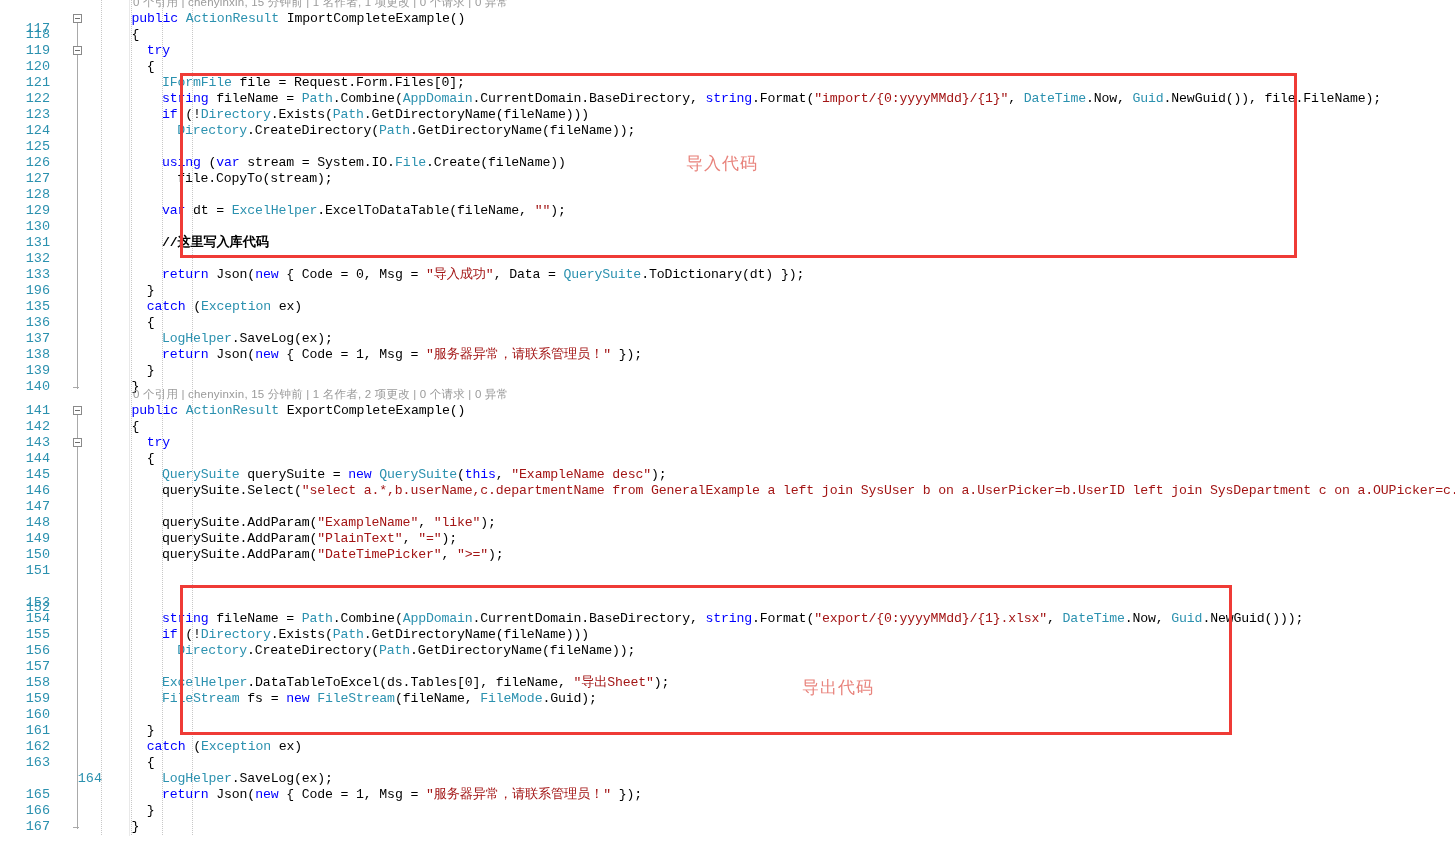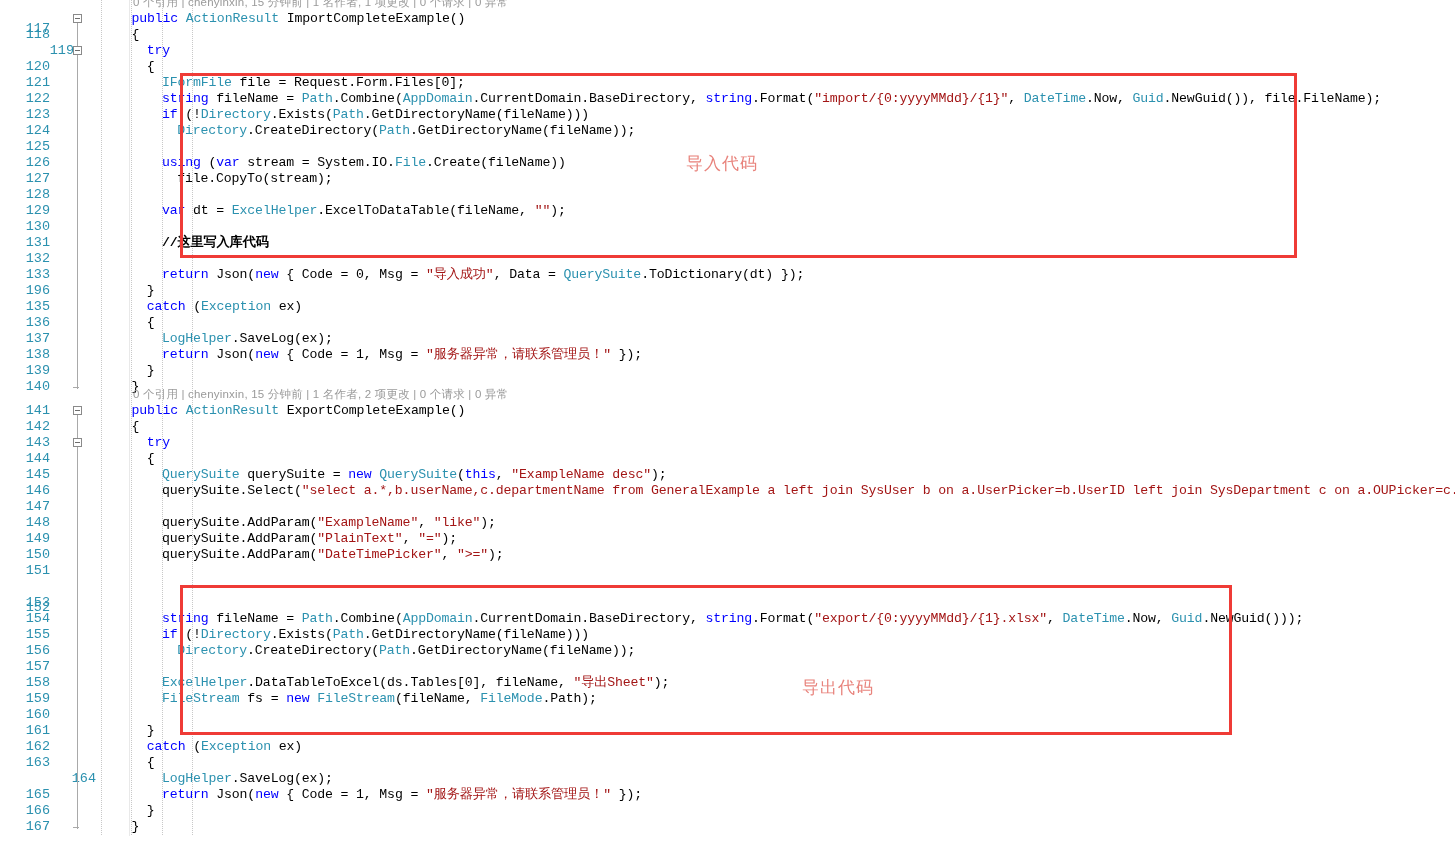--- a/index.html
+++ b/index.html
@@ -153,21 +153,21 @@
 <body>
 
 <div id="editor">
 
   <div class="gutter-bg"></div>
   <div class="gutter-sep"></div>
 
   <div class="lines-layer" id="lines-layer">
       <div class="ln" style="left: 0px; top: 21px;">117</div>
       <div class="ln" style="left: 0px; top: 27px;">118</div>
-      <div class="ln" style="left: 0px; top: 43px; padding-left: 24px;">119</div>
+      <div class="ln" style="left: 0px; top: 43px;">119</div>
       <div class="ln" style="left: 0px; top: 59px;">120</div>
       <div class="ln" style="left: 0px; top: 75px;">121</div>
       <div class="ln" style="left: 0px; top: 91px;">122</div>
       <div class="ln" style="left: 0px; top: 107px;">123</div>
       <div class="ln" style="left: 0px; top: 123px;">124</div>
       <div class="ln" style="left: 0px; top: 139px;">125</div>
       <div class="ln" style="left: 0px; top: 155px;">126</div>
       <div class="ln" style="left: 0px; top: 171px;">127</div>
       <div class="ln" style="left: 0px; top: 187px;">128</div>
       <div class="ln" style="left: 0px; top: 203px;">129</div>
@@ -198,21 +198,21 @@
       <div class="ln" style="left: 0px; top: 611px;">154</div>
       <div class="ln" style="left: 0px; top: 627px;">155</div>
       <div class="ln" style="left: 0px; top: 643px;">156</div>
       <div class="ln" style="left: 0px; top: 659px;">157</div>
       <div class="ln" style="left: 0px; top: 675px;">158</div>
       <div class="ln" style="left: 0px; top: 691px;">159</div>
       <div class="ln" style="left: 0px; top: 707px;">160</div>
       <div class="ln" style="left: 0px; top: 723px;">161</div>
       <div class="ln" style="left: 0px; top: 739px;">162</div>
       <div class="ln" style="left: 0px; top: 755px;">163</div>
-      <div class="ln" style="left: 6px; top: 771px; padding-left: 40px;">164</div>
+      <div class="ln" style="left: 12px; top: 771px; padding-left: 40px;">164</div>
       <div class="ln" style="left: 0px; top: 787px;">165</div>
       <div class="ln" style="left: 0px; top: 803px;">166</div>
       <div class="ln" style="left: 0px; top: 819px;">167</div>
     </div>
   <div class="fold-layer" id="fold-layer">
       <div class="fold-line" style="left: 77px; top: 21px; height: 368px;"></div>
       <div class="fold-box" style="left: 73px; top: 14px;"></div>
       <div class="fold-box" style="left: 73px; top: 46px;"></div>
       <div class="fold-tick" style="left: 73px; top: 387px;"></div>
       <div class="fold-line" style="left: 77px; top: 413px; height: 416px;"></div>
@@ -261,21 +261,21 @@
       <div class="code-line" style="top: 515px; left: 161.94px;"><span class="p">querySuite.AddParam(</span><span class="s">"ExampleName"</span><span class="p">, </span><span class="s">"like"</span><span class="p">);</span></div>
       <div class="code-line" style="top: 531px; left: 161.94px;"><span class="p">querySuite.AddParam(</span><span class="s">"PlainText"</span><span class="p">, </span><span class="s">"="</span><span class="p">);</span></div>
       <div class="code-line" style="top: 547px; left: 161.94px;"><span class="p">querySuite.AddParam(</span><span class="s">"DateTimePicker"</span><span class="p">, </span><span class="s">"&gt;="</span><span class="p">);</span></div>
       <div class="code-line" style="top: 563px; left: 161.94px;"></div>
       <div class="code-line" style="top: 595px; left: 161.94px;"></div>
       <div class="code-line" style="top: 611px; left: 161.94px;"><span class="k">string</span><span class="p"> fileName = </span><span class="t">Path</span><span class="p">.Combine(</span><span class="t">AppDomain</span><span class="p">.CurrentDomain.BaseDirectory, </span><span class="k">string</span><span class="p">.Format(</span><span class="s">"export/{0:yyyyMMdd}/{1}.xlsx"</span><span class="p">, </span><span class="t">DateTime</span><span class="p">.Now, </span><span class="t">Guid</span><span class="p">.NewGuid()));</span></div>
       <div class="code-line" style="top: 627px; left: 161.94px;"><span class="k">if</span><span class="p"> (!</span><span class="t">Directory</span><span class="p">.Exists(</span><span class="t">Path</span><span class="p">.GetDirectoryName(fileName)))</span></div>
       <div class="code-line" style="top: 643px; left: 177.18px;"><span class="t">Directory</span><span class="p">.CreateDirectory(</span><span class="t">Path</span><span class="p">.GetDirectoryName(fileName));</span></div>
       <div class="code-line" style="top: 659px; left: 161.94px;"></div>
       <div class="code-line" style="top: 675px; left: 161.94px;"><span class="t">ExcelHelper</span><span class="p">.DataTableToExcel(ds.Tables[0], fileName, </span><span class="s">"导出Sheet"</span><span class="p">);</span></div>
-      <div class="code-line" style="top: 691px; left: 161.94px;"><span class="t">FileStream</span><span class="p"> fs = </span><span class="k">new </span><span class="t">FileStream</span><span class="p">(fileName, </span><span class="t">FileMode</span><span class="p">.Path);</span></div>
+      <div class="code-line" style="top: 691px; left: 161.94px;"><span class="t">FileStream</span><span class="p"> fs = </span><span class="k">new </span><span class="t">FileStream</span><span class="p">(fileName, </span><span class="t">FileMode</span><span class="p">.Guid);</span></div>
       <div class="code-line" style="top: 723px; left: 146.7px;"><span class="p">}</span></div>
       <div class="code-line" style="top: 739px; left: 146.7px;"><span class="k">catch</span><span class="p"> (</span><span class="t">Exception</span><span class="p"> ex)</span></div>
       <div class="code-line" style="top: 755px; left: 146.7px;"><span class="p">{</span></div>
       <div class="code-line" style="top: 771px; left: 161.94px;"><span class="t">LogHelper</span><span class="p">.SaveLog(ex);</span></div>
       <div class="code-line" style="top: 787px; left: 161.94px;"><span class="k">return</span><span class="p"> Json(</span><span class="k">new</span><span class="p"> { Code = 1, Msg = </span><span class="s">"服务器异常，请联系管理员！"</span><span class="p"> });</span></div>
       <div class="code-line" style="top: 803px; left: 146.7px;"><span class="p">}</span></div>
       <div class="code-line" style="top: 819px; left: 131.46px;"><span class="p">}</span></div>
     </div>
   <div class="codelens-layer" id="codelens-layer">
       <div class="codelens" style="top: -5px;">0 个引用 | chenyinxin, 15 分钟前 | 1 名作者, 1 项更改 | 0 个请求 | 0 异常</div>

